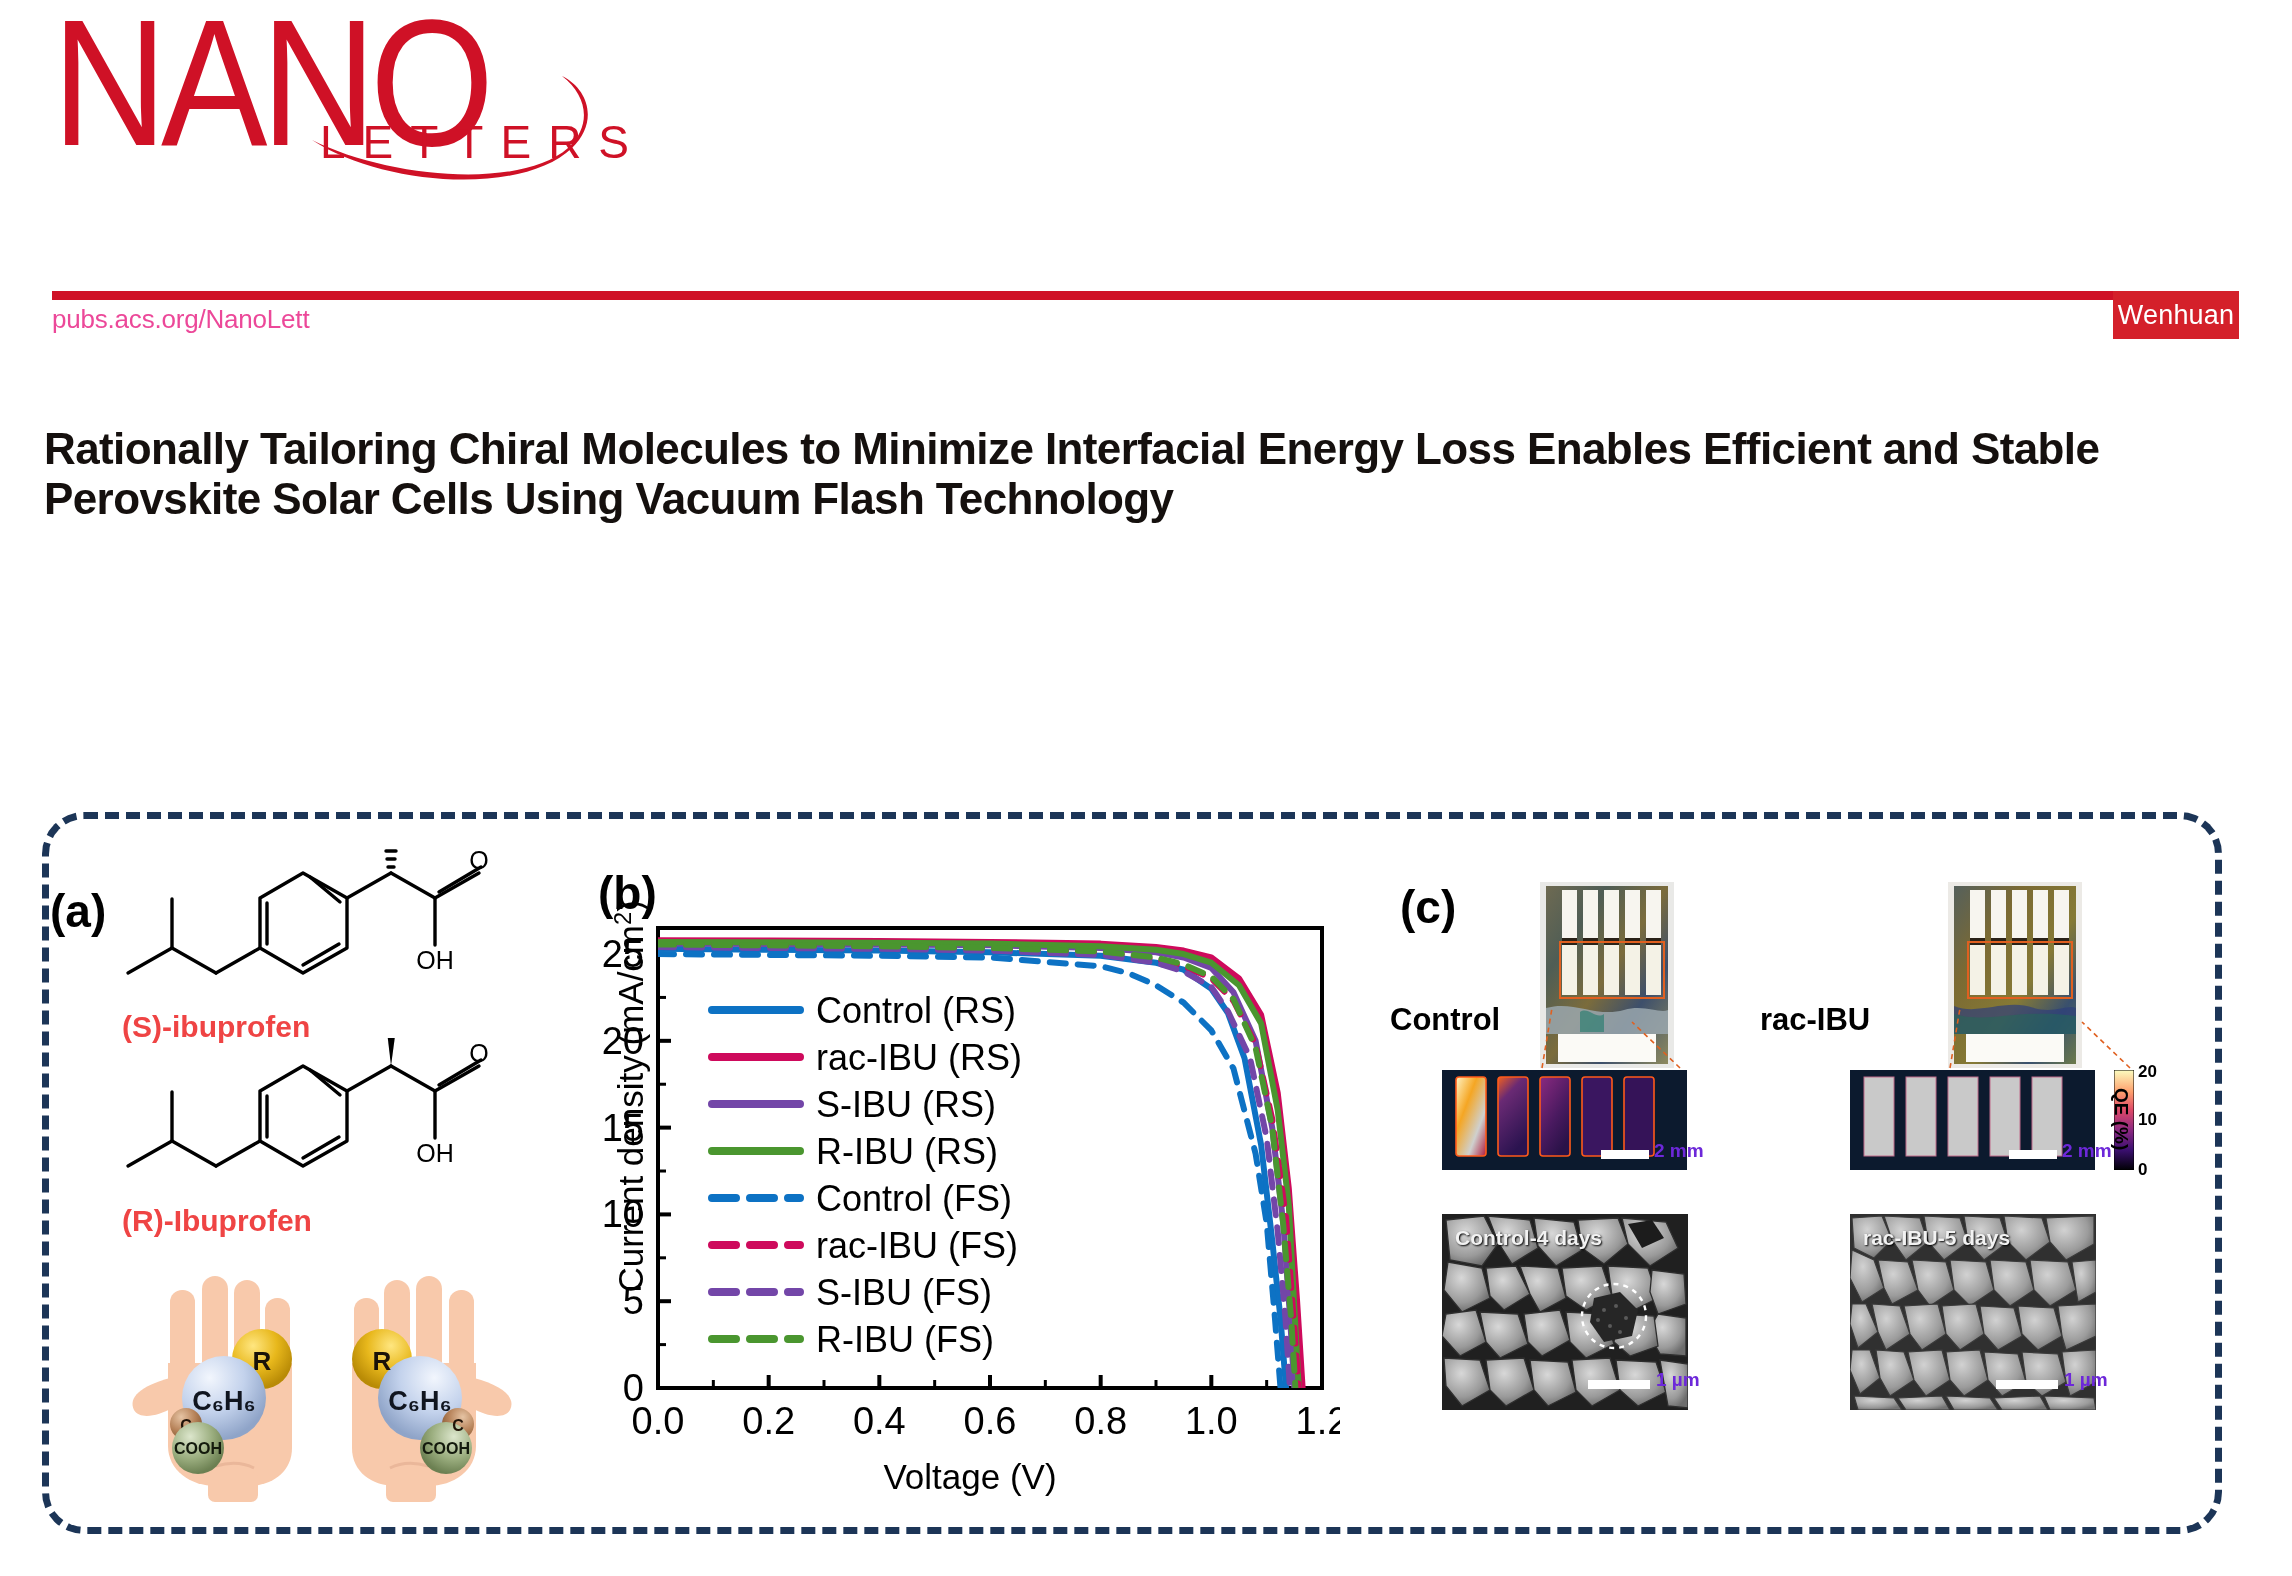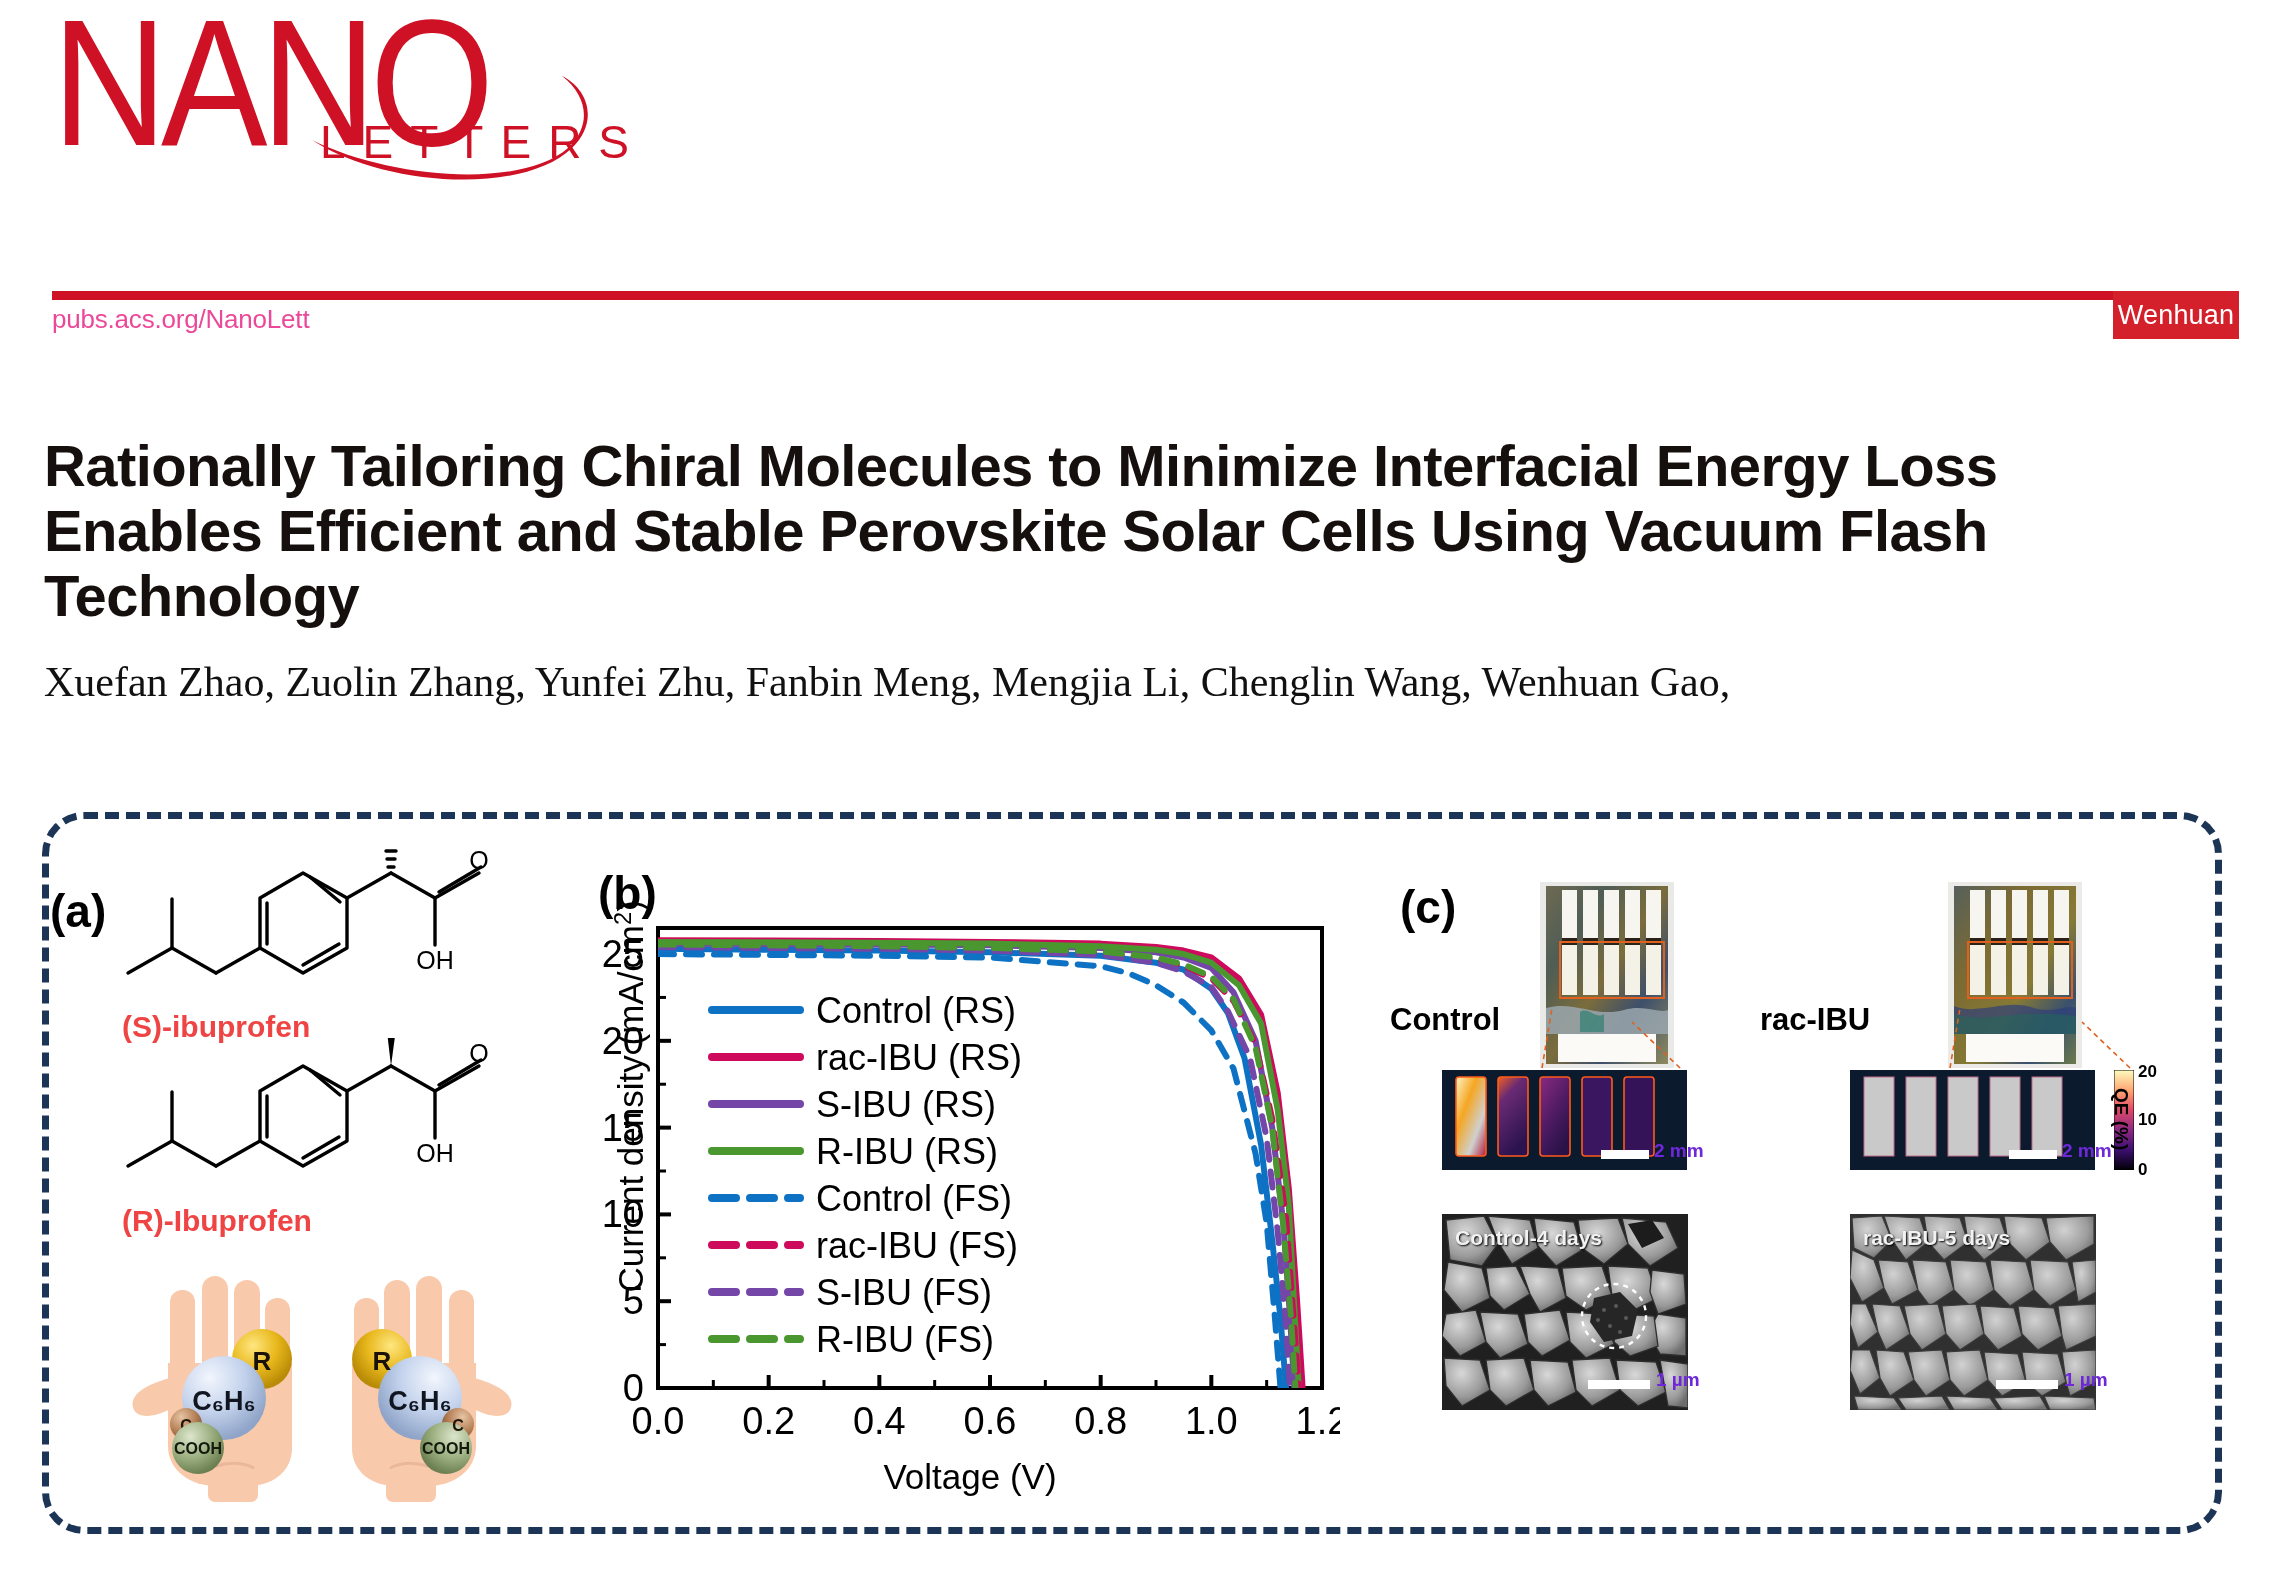--- a/index.html
+++ b/index.html
@@ -28,21 +28,21 @@
     letter-spacing:.2px;
   }
   #journal-url {
     position:absolute; left:52px; top:304px;
     color:#ec4899; font-size:26px; letter-spacing:-.2px;
   }
 
   
   #article-title {
     position:absolute; left:44px; top:395px; width:2180px;
-    font-size:58px; font-weight:bold; line-height:1.12;
+    font-size:44px; font-weight:bold; line-height:1.12;
     color:#15100e; letter-spacing:-.6px;
   }
 
   
   #authors {
     position:absolute; left:44px; top:655px; width:2130px;
     font-family:"Liberation Serif", serif;
     font-size:42px; line-height:1.30; color:#111;
   }
   #authors .star { color:#2b5fa8; font-weight:bold; }
@@ -138,21 +138,20 @@
   </svg>
 </div>
 
 <div id="red-rule"></div>
 <div id="journal-url">pubs.acs.org/NanoLett</div>
 <div id="letter-badge">Wenhuan</div>
 
 <h1 id="article-title">Rationally Tailoring Chiral Molecules to Minimize Interfacial Energy Loss Enables Efficient and Stable Perovskite Solar Cells Using Vacuum Flash Technology</h1>
 
 <div id="authors">
-  <div>Xuefan Zhao, Zuolin Zhang, Yunfei Zhu, Fanbin Meng, Mengjia Li, Chenglin Wang, Wenhuan Gao,</div>
 </div>
 
 <div id="abstract-box"></div>
 
 <div class="panel-letter" id="panel-a-letter">(a)</div>
 <div class="panel-letter" id="panel-b-letter">(b)</div>
 <div class="panel-letter" id="panel-c-letter">(c)</div>
 
 <svg id="mol-s" viewBox="0 0 450 175">
   <g fill="none" stroke="#000" stroke-width="3.4" stroke-linecap="round" stroke-linejoin="round">

